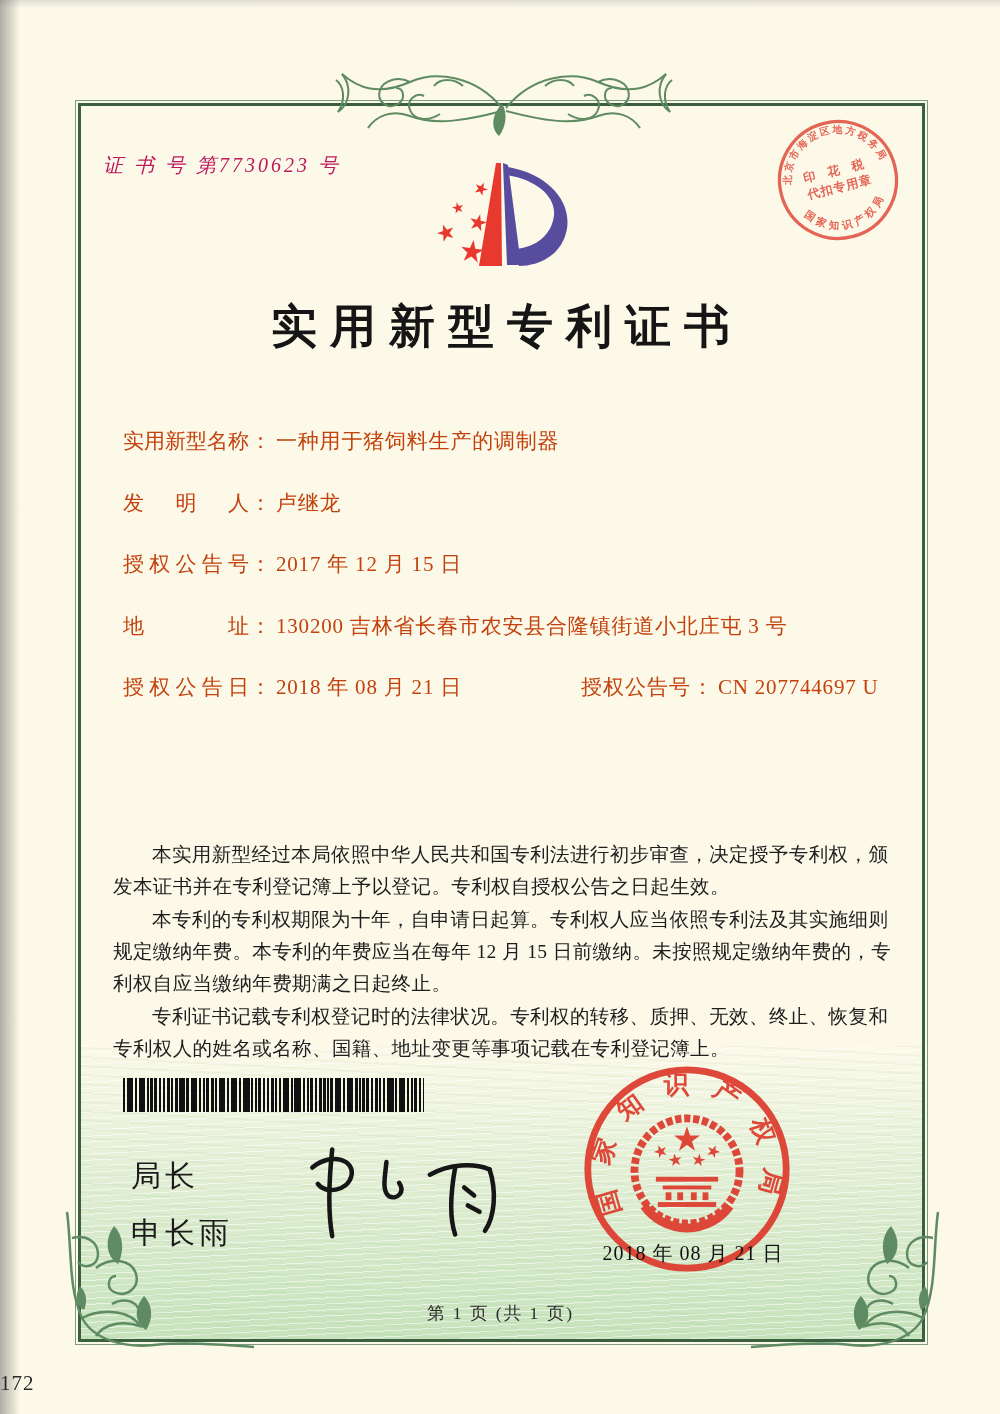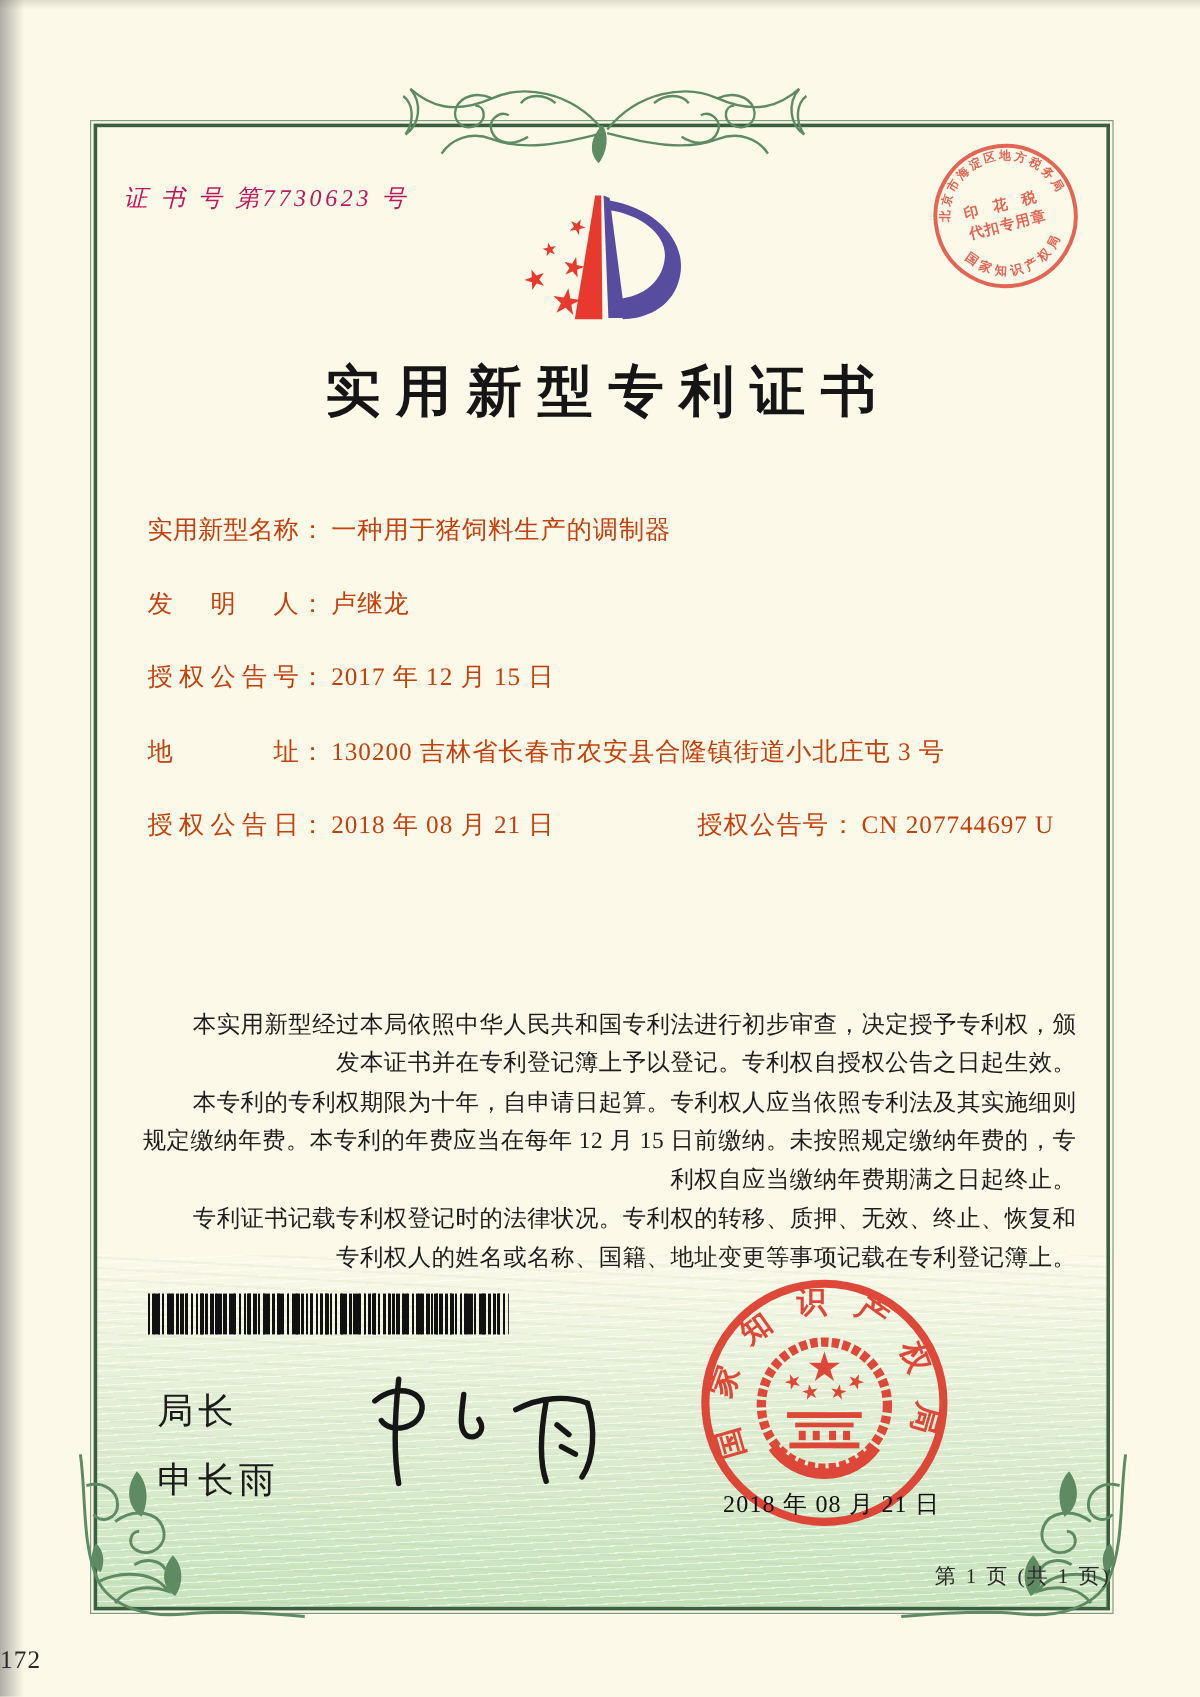--- a/index.html
+++ b/index.html
@@ -37,21 +37,21 @@
   .fields{position:absolute;left:123px;top:430px;width:792px;font-size:21px;color:#c2410c;}
   .frow{margin-bottom:38.5px;white-space:nowrap;position:relative;line-height:23px;}
   .flabel{display:inline-block;width:126px;text-align:justify;text-align-last:justify;}
   .fsep{padding:0 5px 0 1px;}
   .fvalue{letter-spacing:.8px;}
   .grant-right{position:absolute;left:442px;top:0;}
   .grant-right .flabel2{letter-spacing:1px;margin-left:16px;}
 
   .paras{position:absolute;left:113px;top:839px;width:784px;font-size:19.5px;
     line-height:1.66;letter-spacing:.4px;color:#1d1d1d;}
-  .paras p{margin:0;text-indent:2em;text-align:right;}
+  .paras p{margin:0;text-indent:2em;}
 
   .barcode{position:absolute;left:123px;top:1078px;width:301px;height:34px;
     background-image:
       repeating-linear-gradient(90deg,#101010 0 2px,transparent 2px 4px),
       repeating-linear-gradient(90deg,#101010 0 1px,transparent 1px 9px),
       repeating-linear-gradient(90deg,transparent 0 5px,#101010 5px 8px,transparent 8px 13px);}
 
   .officer{position:absolute;left:131px;top:1156px;font-size:30px;letter-spacing:4px;color:#1b1b1b;}
   .officer div{margin-bottom:16px;}
 
@@ -62,21 +62,21 @@
     font-size:20px;letter-spacing:1px;color:#111;}
 
   .stamp-wrap{position:absolute;left:772px;top:114px;width:132px;height:132px;
     transform:rotate(-14deg);opacity:.85;}
 
   .orn-top{position:absolute;left:318px;top:56px;width:372px;height:95px;}
   .orn-corner{position:absolute;width:205px;height:148px;}
   .orn-bl{left:52px;top:1208px;}
   .orn-br{left:748px;top:1208px;transform:scaleX(-1);}
 
-  .footer-page{position:absolute;left:75px;top:1301px;width:851px;text-align:right;
+  .footer-page{position:absolute;left:75px;top:1301px;width:851px;text-align:center;
     font-size:17.5px;letter-spacing:2px;color:#2a2a2a;}
   .scan-number{position:absolute;left:0;top:1371px;width:100%;
     font-size:21px;letter-spacing:1px;color:#2a2a2a;}
 </style>
 </head>
 <body>
 
 <div class="scan-shadow-left"></div>
 <div class="scan-shadow-top"></div>
 <div class="tint"></div>

